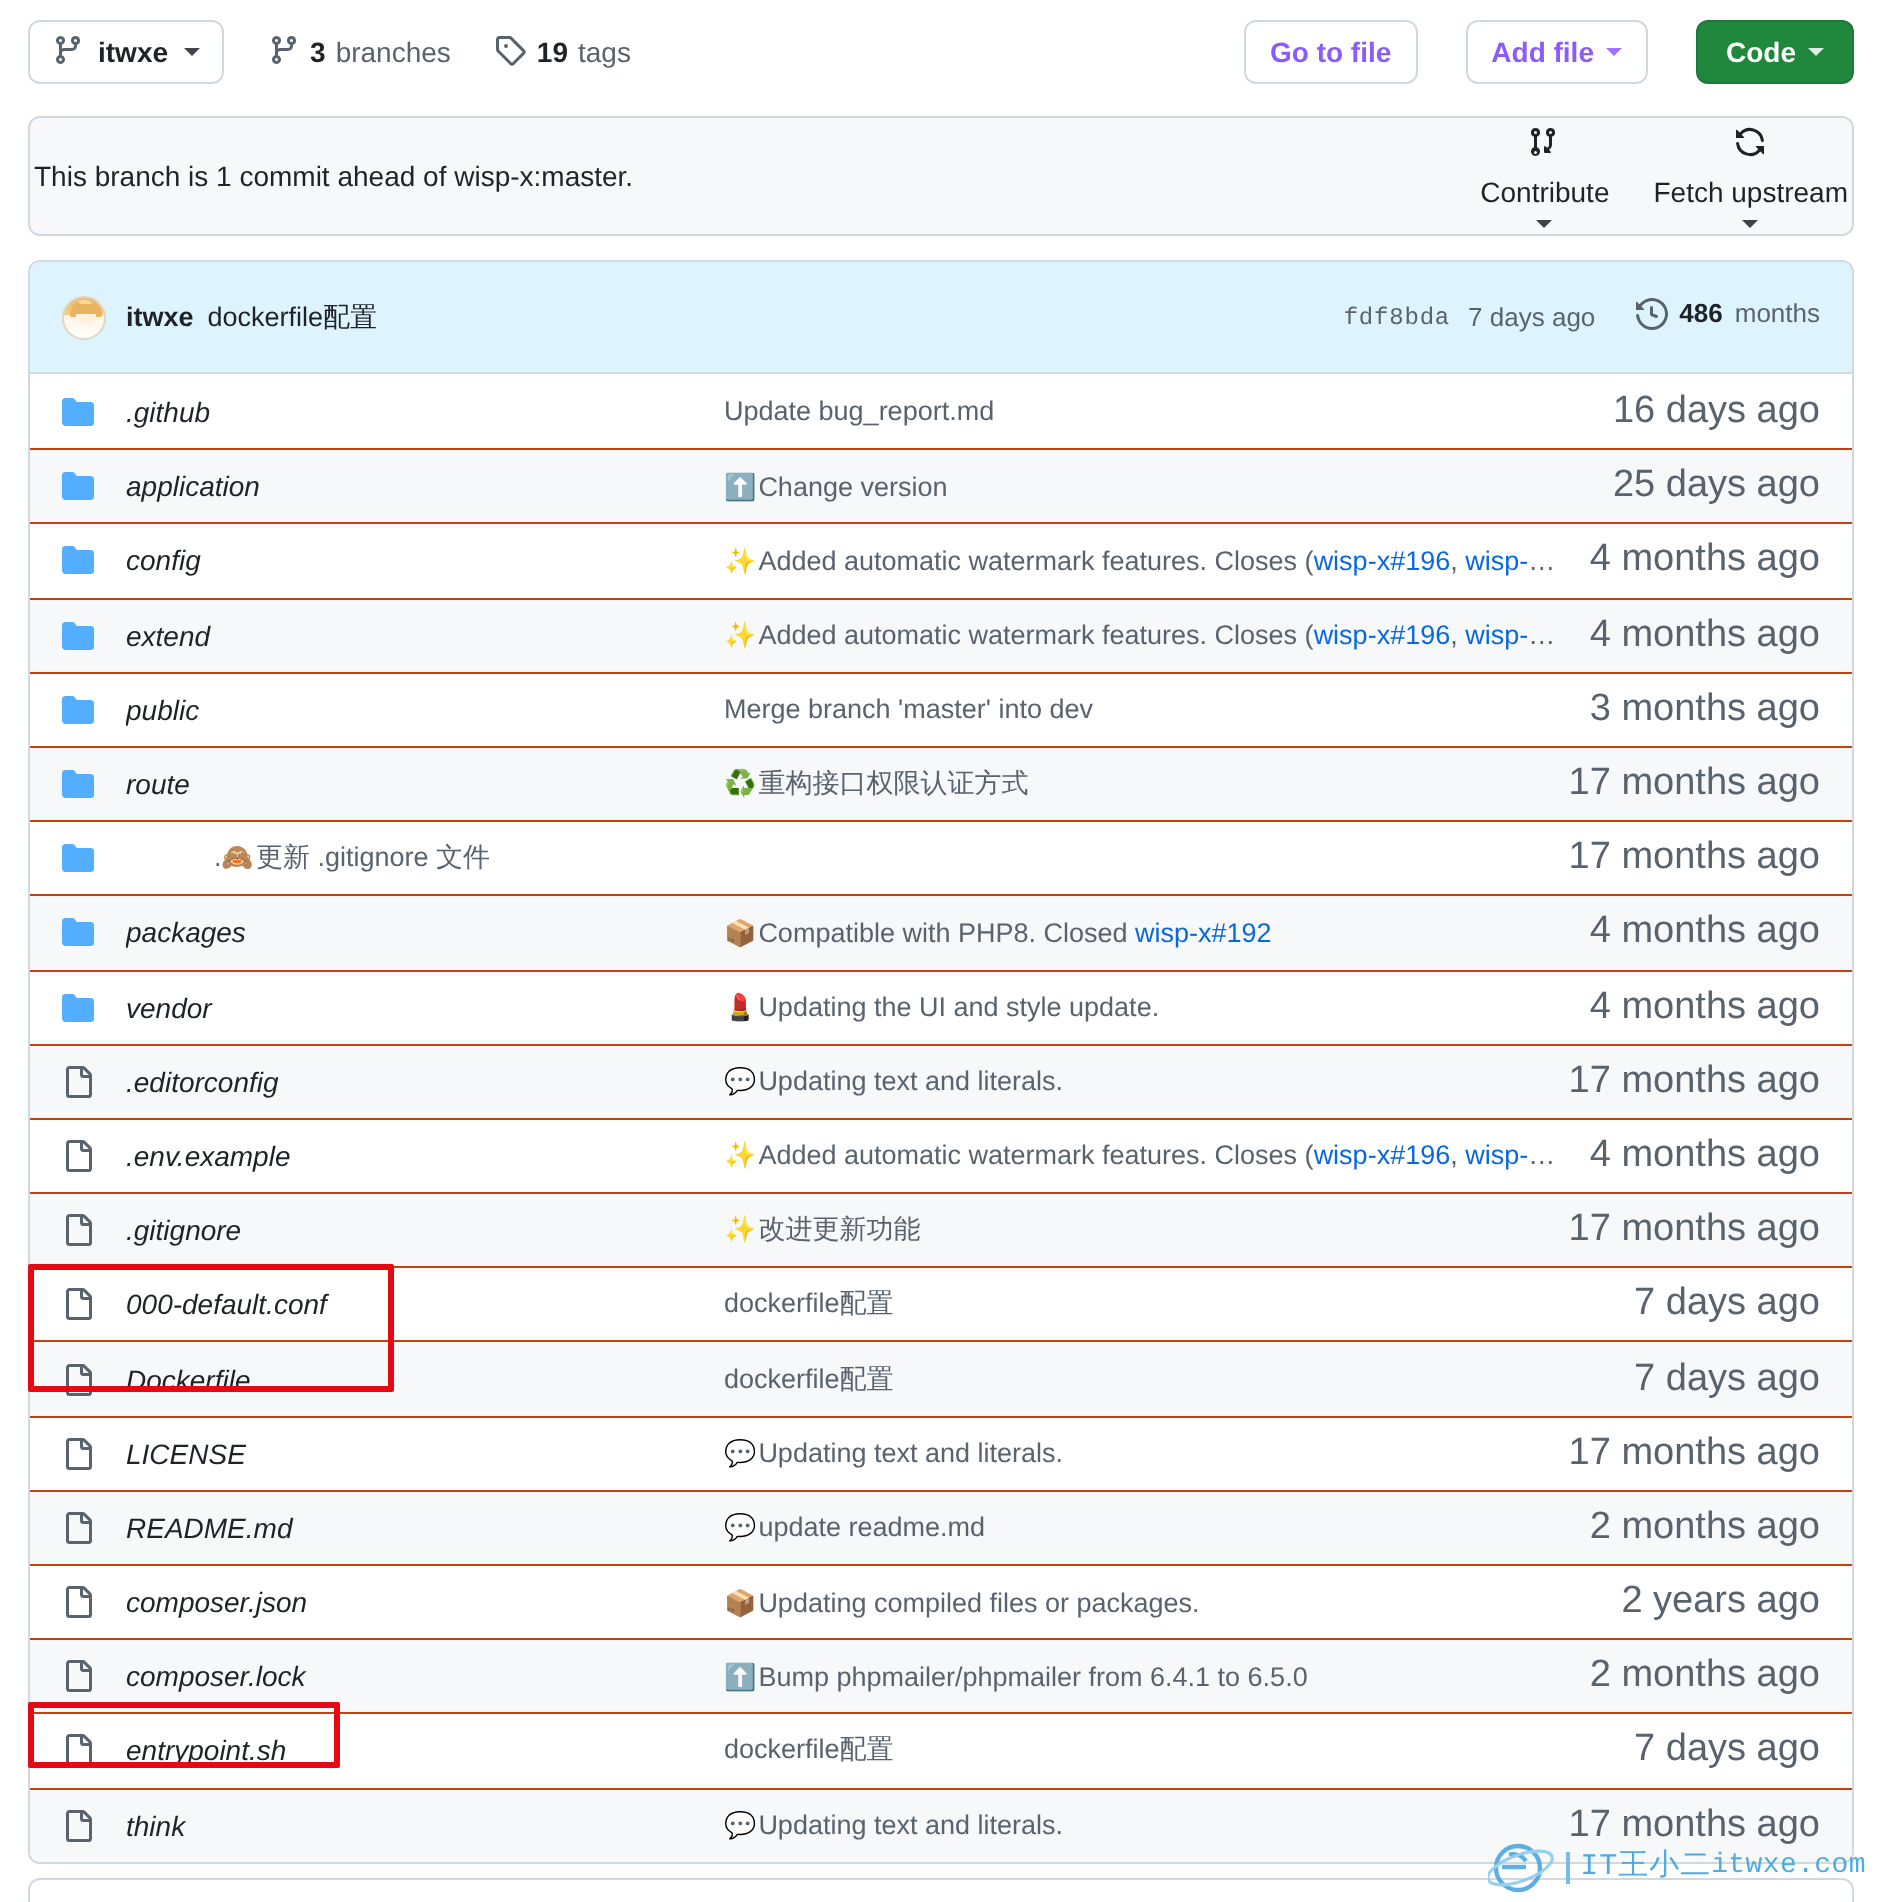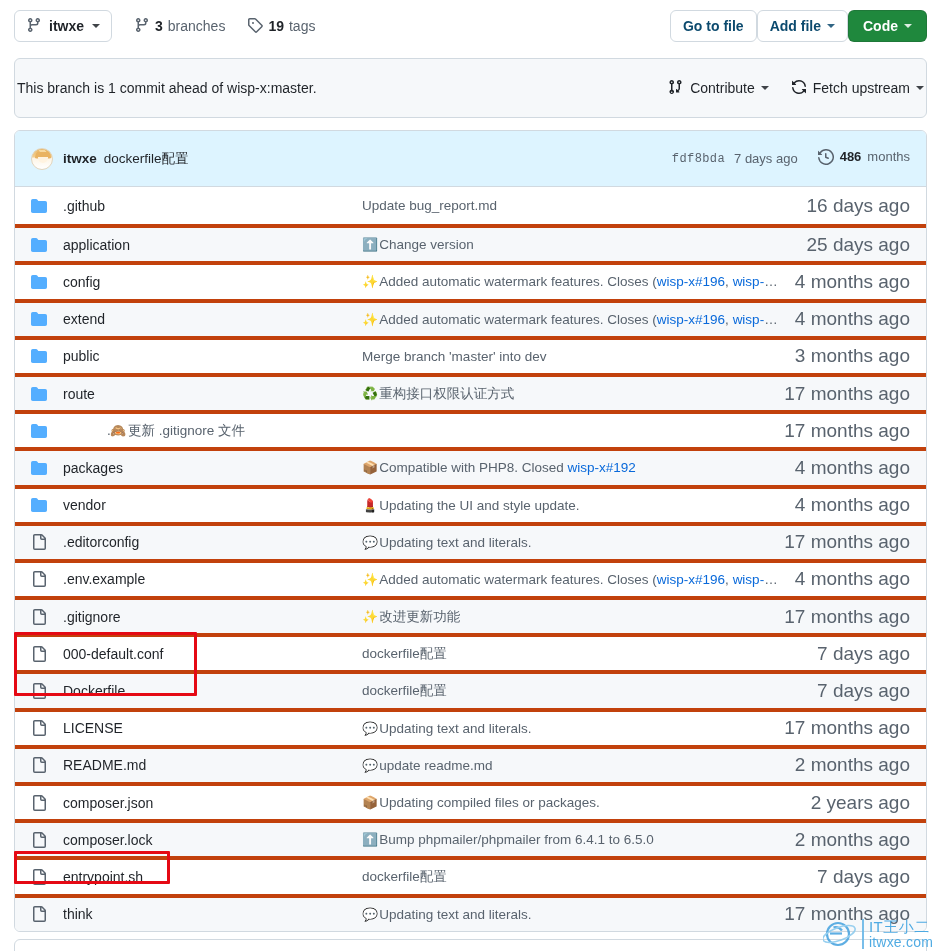--- a/index.html
+++ b/index.html
@@ -60,32 +60,32 @@
     align-items: center;
     justify-content: center;
     gap: 6px;
     height: 32px;
     padding: 4px 12px;
     border: 1px solid #d1d9e0;
     border-radius: 6px;
     background: #f6f8fa;
     font-size: 14px;
     font-weight: 600;
-    color: #0c4a6e;
+    color: #8b5cf6;
     cursor: pointer;
     white-space: nowrap;
   }
   .btn.white { background: #ffffff; }
   .btn.green {
     background: #1f883d;
     border-color: rgba(31,35,40,0.15);
     color: #ffffff;
     padding: 0 14px;
   }
-  .btn + .btn { margin-left: 0; }
+  .btn + .btn { margin-left: 24px; }
 
   .caret {
     display: inline-block;
     width: 0; height: 0;
     border-left: 4px solid transparent;
     border-right: 4px solid transparent;
     border-top: 4px solid currentColor;
     opacity: .85;
   }
 
@@ -105,20 +105,21 @@
   .ahead-banner .spacer { flex: 1 1 auto; }
   .inline-action {
     display: inline-flex;
     align-items: center;
     gap: 6px;
     font-size: 14px;
     color: #1f2328;
     font-weight: 400;
     cursor: pointer;
     white-space: nowrap;
+    flex-direction: column;
   }
   .inline-action + .inline-action { margin-left: 22px; }
 
   
   .filebox {
     position: absolute;
     left: 14px; top: 130px;
     width: 913px;
     border: 1px solid #d1d9e0;
     border-radius: 6px;
@@ -182,27 +183,27 @@
     color: #59636e;
     cursor: pointer;
   }
   .commits-count b { color: #1f2328; font-weight: 600; }
 
   .row {
     display: flex;
     align-items: center;
     height: 37.2px;
     padding: 0 16px;
-    border-top: 4px solid #c2410c;
+    border-top: 1px solid #c2410c;
     font-size: 14px;
   }
   .row:first-of-type { border-top: none; }
   .row.alt { background: #f6f8fa; }
   .cell-icon { width: 32px; flex: 0 0 32px; display: flex; align-items: center; }
-  .cell-name { width: 255px; flex: 0 0 255px; overflow: hidden; white-space: nowrap; text-overflow: ellipsis; }
+  .cell-name { width: 255px; flex: 0 0 255px; overflow: hidden; white-space: nowrap; text-overflow: ellipsis; font-style: italic; }
   .cell-msg {
     flex: 1 1 auto;
     min-width: 0;
     color: #59636e;
     font-size: 13.5px;
     overflow: hidden;
     white-space: nowrap;
     text-overflow: ellipsis;
     padding-right: 14px;
     margin-left: 44px;
@@ -253,24 +254,25 @@
     z-index: 40;
     pointer-events: none;
   }
   .wm-logo {
     width: 34px; height: 30px;
     flex: 0 0 auto;
     position: relative;
   }
   .wm-text {
     display: flex;
-    flex-direction: column;
+    flex-direction: row;
     line-height: 1.02;
     border-left: 2px solid #6bb8e8;
     padding-left: 5px;
+    font-family: Liberation Mono, monospace;
   }
   .wm-cn { font-size: 15px; color: #3da2e0; letter-spacing: .5px; }
   .wm-en { font-size: 14px; color: #3da2e0; letter-spacing: .2px; }
 </style>
 </head>
 <body>
 
 <div class="topbar">
 
   <button class="branch-btn">

